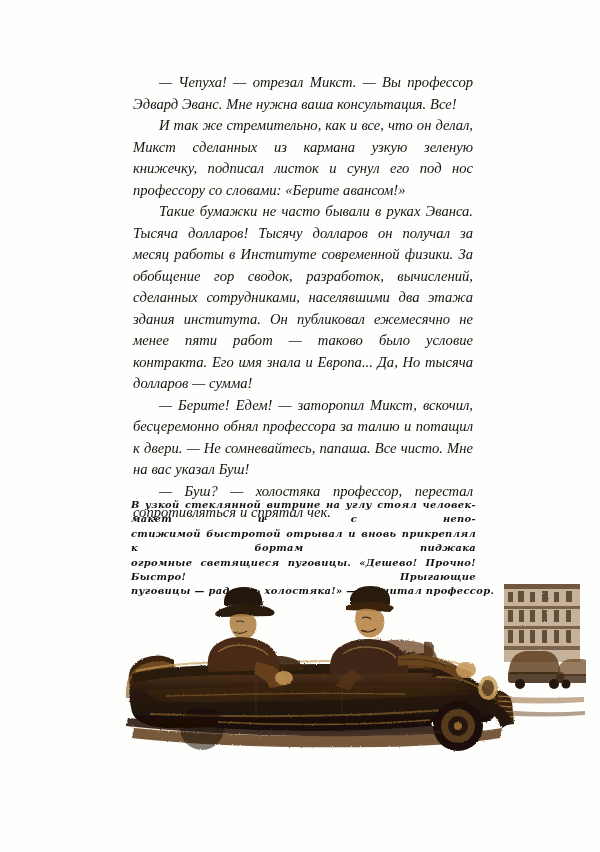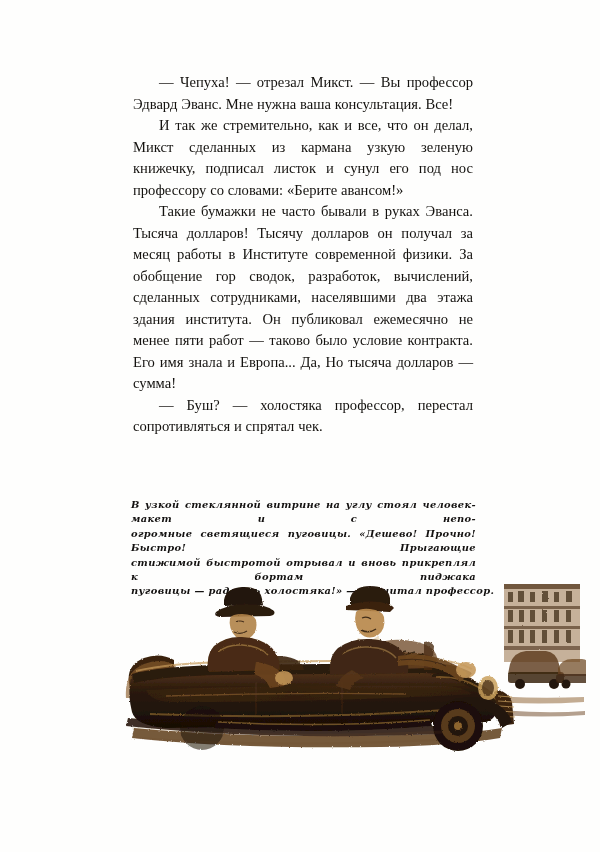--- a/index.html
+++ b/index.html
@@ -32,20 +32,21 @@
   }
   .para {
     margin: 0;
     text-indent: 26px;
     text-align: justify;
     font-size: 14.6px;
     line-height: 21.5px;
     letter-spacing: 0.0px;
     word-spacing: 0.2px;
     color: #14120f;
+    font-style: italic;
   }
   .para.last-loose {
     text-align: justify;
   }
 
   
   #caption-block {
     position: absolute;
     left: 131px;
     top: 498px;
@@ -78,27 +79,28 @@
 </style>
 </head>
 <body>
 
 <div id="page">
 
   <div id="body-text">
     <p class="para">— Чепуха! — отрезал Микст. — Вы профессор Эдвард Эванс. Мне нужна ваша консультация. Все!</p>
     <p class="para">И так же стремительно, как и все, что он делал, Микст сделанных из кармана узкую зеленую книжечку, подписал листок и сунул его под нос профессору со словами: «Берите авансом!»</p>
     <p class="para">Такие бумажки не часто бывали в руках Эванса. Тысяча долларов! Тысячу долларов он получал за месяц работы в Институте современной физики. За обобщение гор сводок, разработок, вычислений, сделанных сотрудниками, населявшими два этажа здания института. Он публиковал ежемесячно не менее пяти работ — таково было условие контракта. Его имя знала и Европа... Да, Но тысяча долларов — сумма!</p>
+    <p class="para">— Берите! Едем! — заторопил Микст, вскочил, бесцеремонно обнял профессора за талию и потащил к двери. — Не сомневайтесь, папаша. Все чисто. Мне на вас указал Буш!</p>
     <p class="para last-loose">— Буш? — холостяка профессор, перестал сопротивляться и спрятал чек.</p>
   </div>
 
   <div id="caption-block">
     <div class="caption-line l1">В узкой стеклянной витрине на углу стоял человек-макет и с непо-</div>
+    <div class="caption-line l2">стижимой быстротой отрывал и вновь прикреплял к бортам пиджака</div>
     <div class="caption-line l3">огромные светящиеся пуговицы. «Дешево! Прочно! Быстро! Прыгающие</div>
-    <div class="caption-line l2">стижимой быстротой отрывал и вновь прикреплял к бортам пиджака</div>
     <div class="caption-line l4">пуговицы — радость холостяка!» — прочитал профессор.</div>
   </div>
 
   <div id="illustration">
 
     <svg width="480" height="200" viewBox="0 0 480 200" xmlns="http://www.w3.org/2000/svg">
       <defs>
         <linearGradient id="bodyg" x1="0" y1="0" x2="0" y2="1">
           <stop offset="0%" stop-color="#55351b"></stop>
           <stop offset="35%" stop-color="#2a1a0c"></stop>

